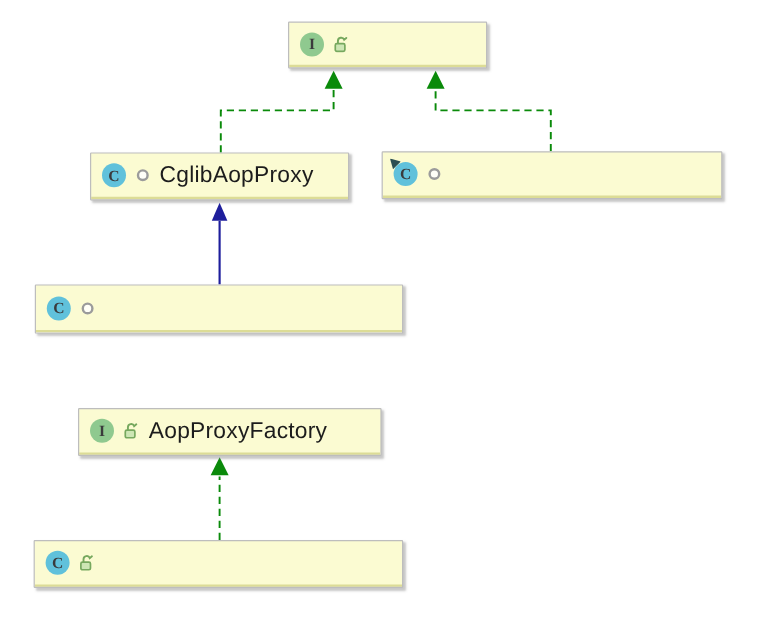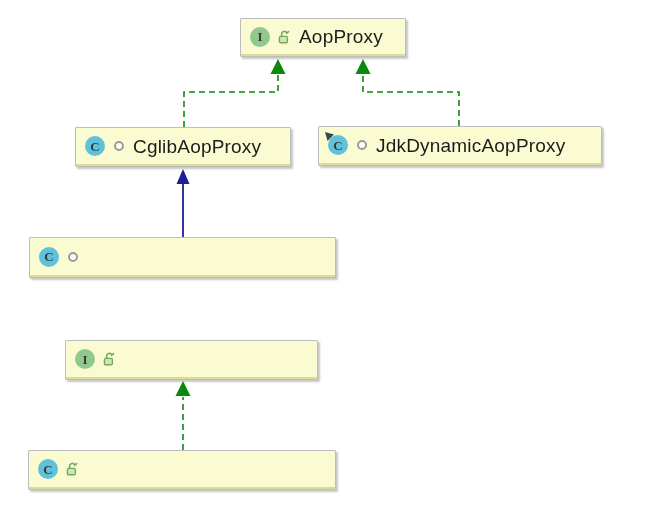--- a/index.html
+++ b/index.html
@@ -131,57 +131,56 @@
   <div class="node" style="left:240px; top:18px; width:166px; height:39px;">
     <span class="kind-icon interface">
       <span class="kind-letter">I</span>
     </span>
     <span class="vis-lock">
       <svg width="13" height="14" viewBox="0 0 13 14">
         <path class="lock-shackle" d="M3.6 6.2 V4.1 A2.7 2.7 0 0 1 8.8 3.1 L10.6 1.6"></path>
         <rect class="lock-body" x="1.4" y="6.4" width="8" height="6.4" rx="1.3"></rect>
       </svg>
     </span>
-    <span class="node-label">AopProxy</span>
   </div>
 
   <div class="node" style="left:75px; top:127px; width:216px; height:40px;">
     <span class="kind-icon class">
       <span class="kind-letter">C</span>
     </span>
     <span class="vis-ring"></span>
     <span class="node-label">CglibAopProxy</span>
   </div>
 
   <div class="node" style="left:318px; top:126px; width:284px; height:40px;">
     <span class="kind-icon class">
       <span class="final-mark"></span>
       <span class="kind-letter">C</span>
     </span>
     <span class="vis-ring"></span>
-    <span class="node-label">JdkDynamicAopProxy</span>
   </div>
 
   <div class="node" style="left:29px; top:237px; width:307px; height:41px;">
     <span class="kind-icon class">
       <span class="kind-letter">C</span>
     </span>
     <span class="vis-ring"></span>
   </div>
 
   <div class="node" style="left:65px; top:340px; width:253px; height:40px;">
     <span class="kind-icon interface">
       <span class="kind-letter">I</span>
     </span>
     <span class="vis-lock">
       <svg width="13" height="14" viewBox="0 0 13 14">
         <path class="lock-shackle" d="M3.6 6.2 V4.1 A2.7 2.7 0 0 1 8.8 3.1 L10.6 1.6"></path>
         <rect class="lock-body" x="1.4" y="6.4" width="8" height="6.4" rx="1.3"></rect>
       </svg>
     </span>
+    <span class="node-label">AopProxyFactory</span>
   </div>
 
   <div class="node" style="left:28px; top:450px; width:308px; height:40px;">
     <span class="kind-icon class">
       <span class="kind-letter">C</span>
     </span>
     <span class="vis-lock">
       <svg width="13" height="14" viewBox="0 0 13 14">
         <path class="lock-shackle" d="M3.6 6.2 V4.1 A2.7 2.7 0 0 1 8.8 3.1 L10.6 1.6"></path>
         <rect class="lock-body" x="1.4" y="6.4" width="8" height="6.4" rx="1.3"></rect>

